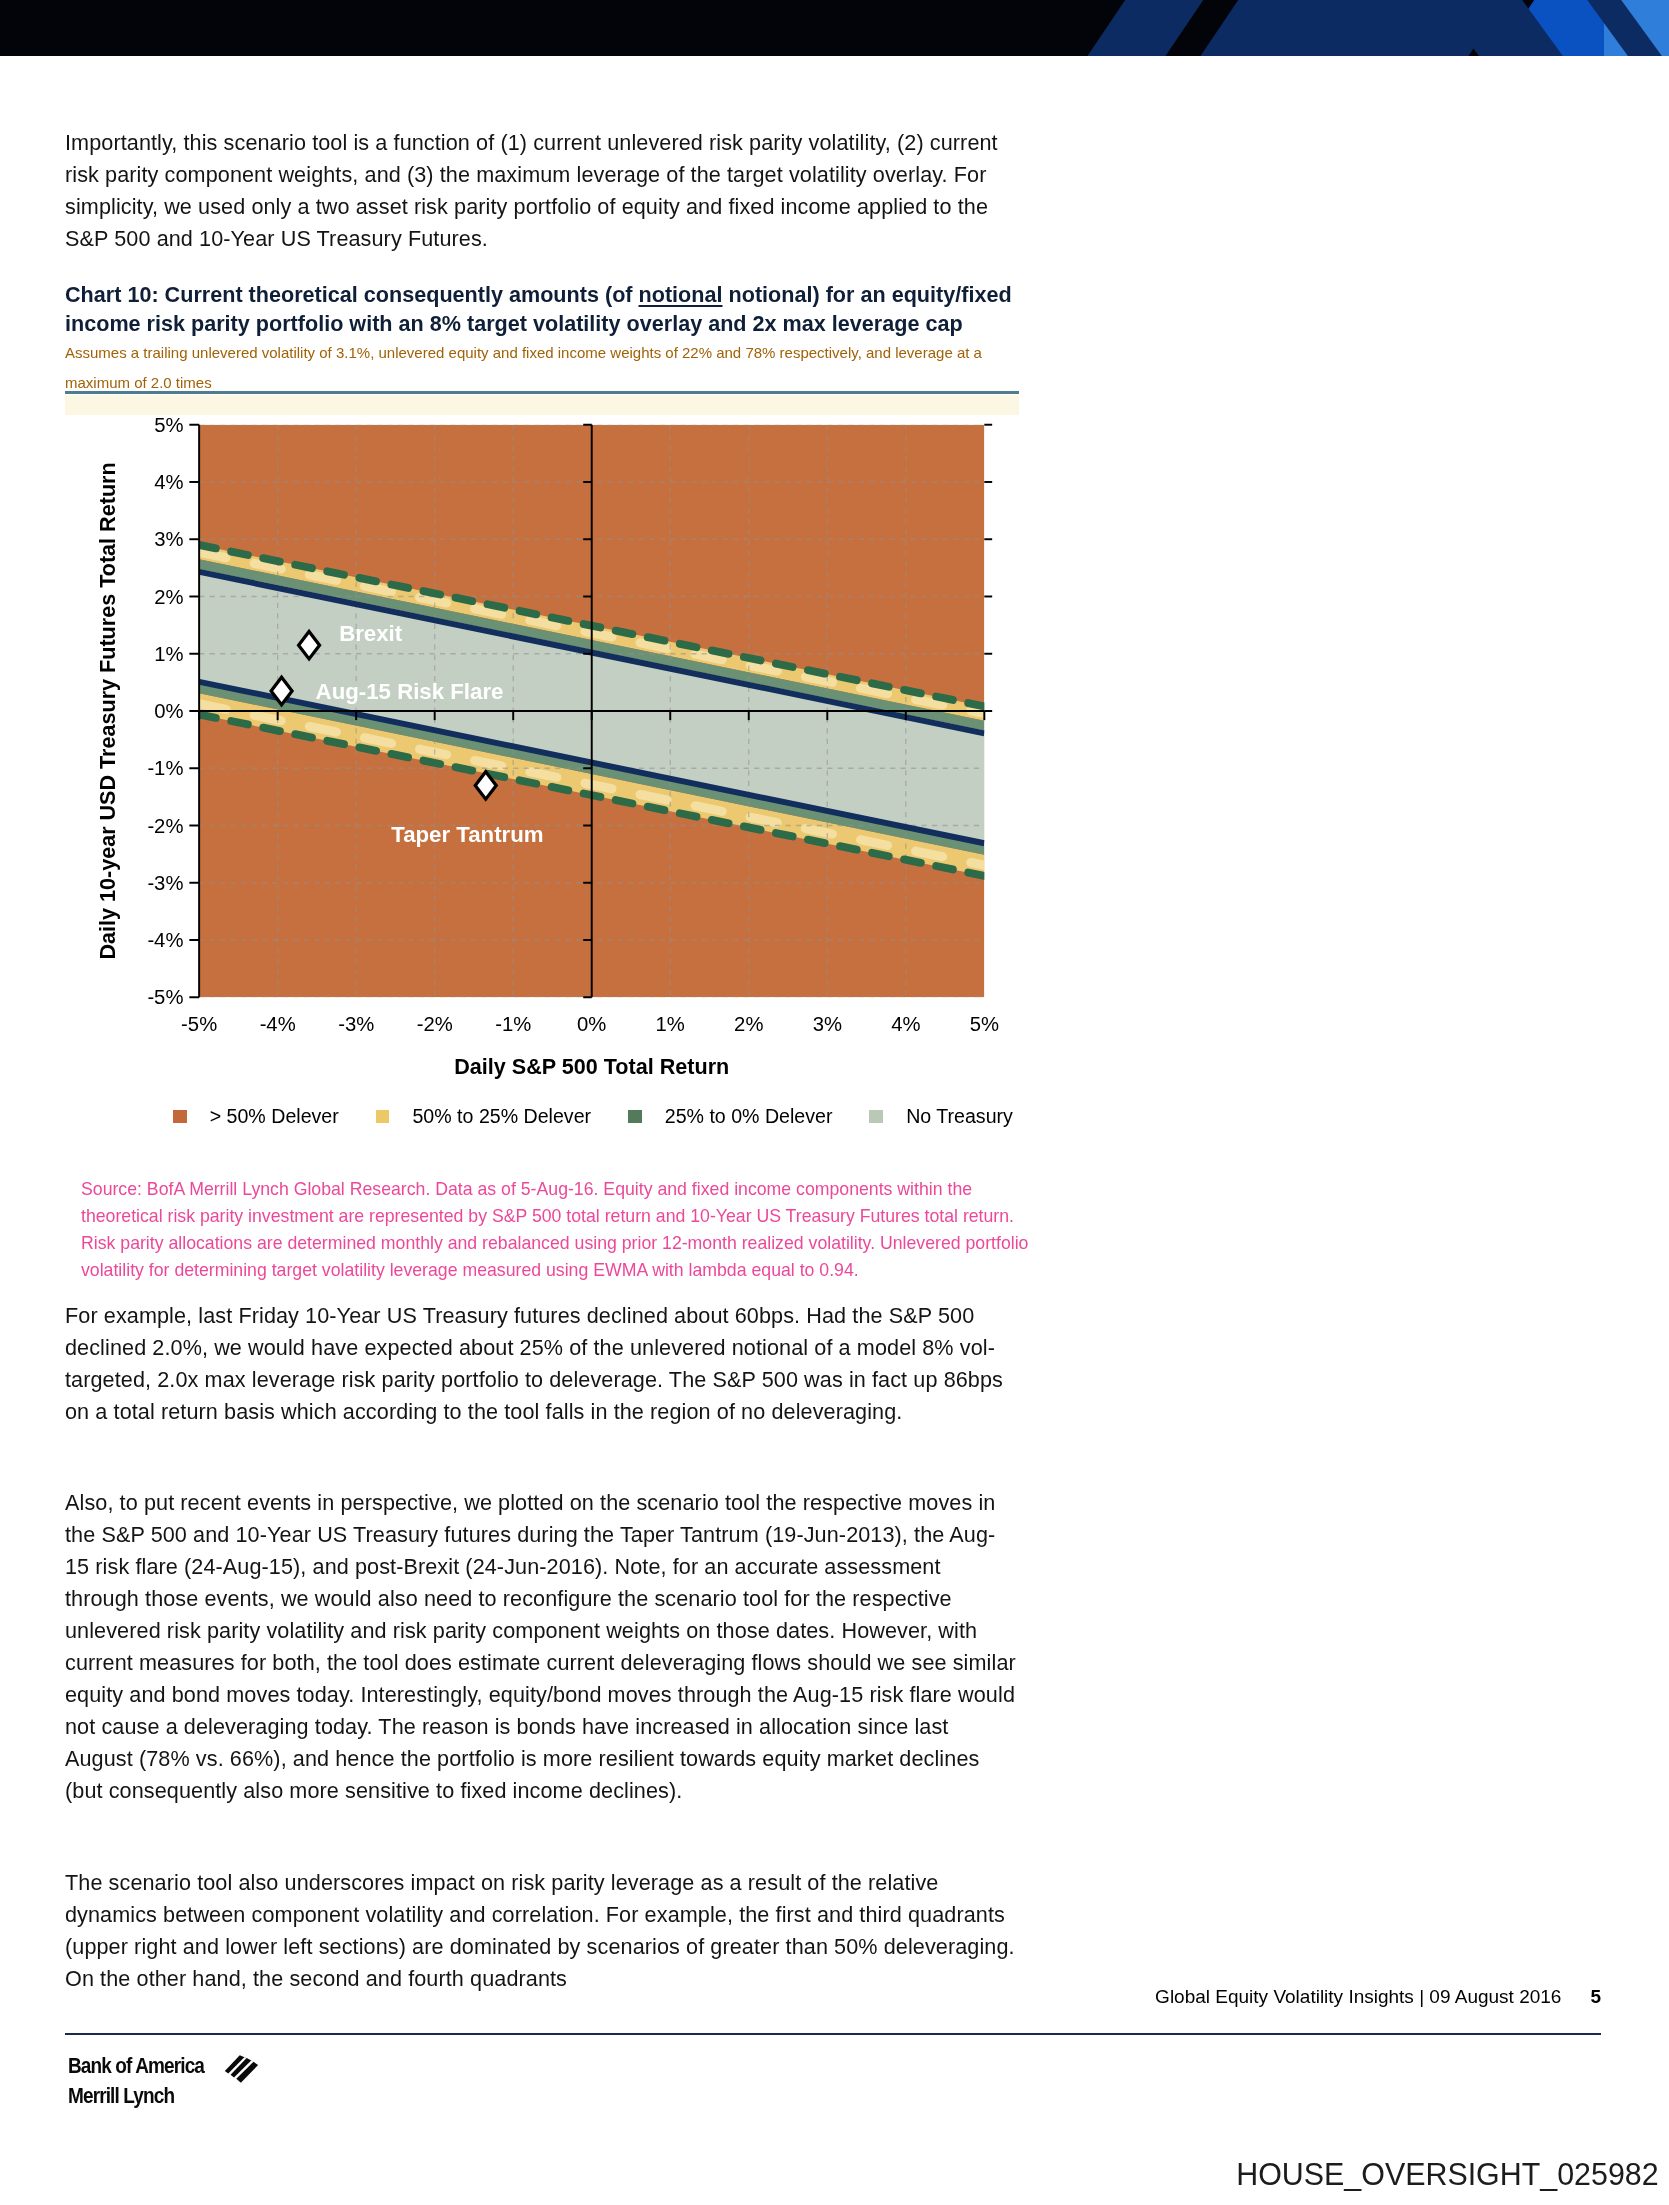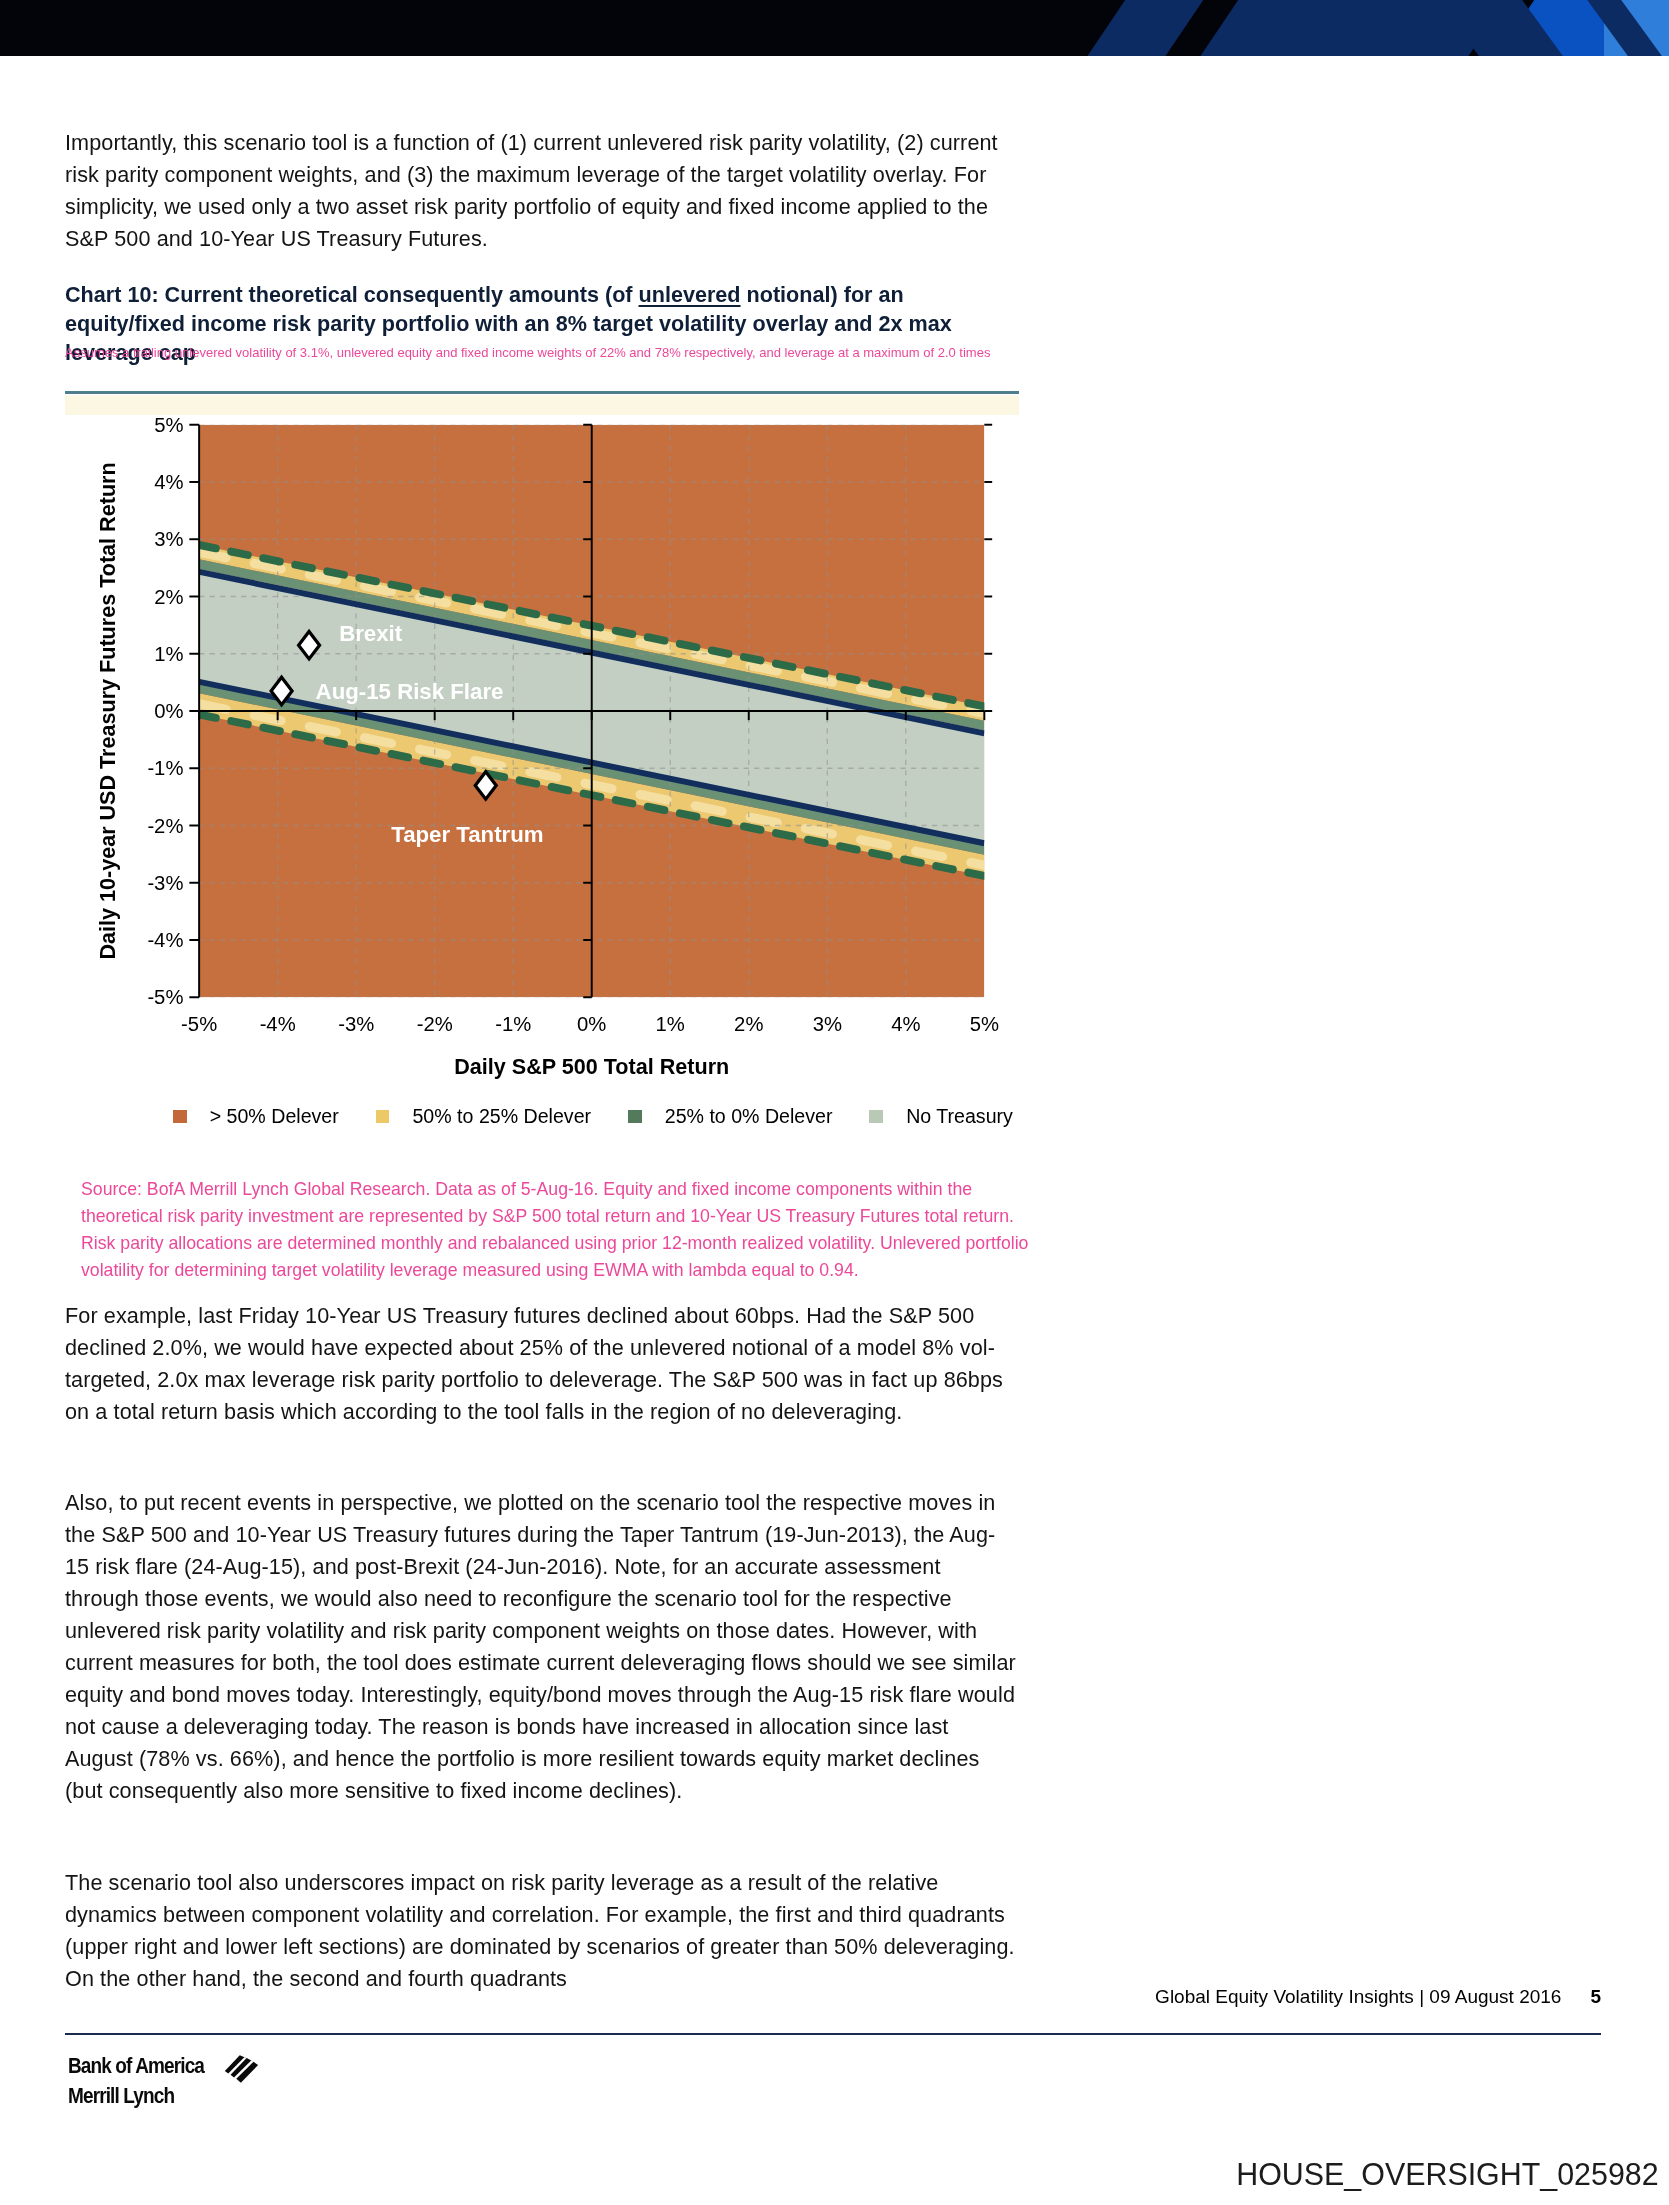--- a/index.html
+++ b/index.html
@@ -15,21 +15,21 @@
   .s-navy-a{left:11.8px;width:383px;background:#0d2b63;transform:skewX(-34deg);}
   .s-black-a{left:90px;width:35px;background:#02040a;transform:skewX(-34deg);}
   .s-navy-b{left:367px;width:84px;background:#0d2b63;transform:skewX(36deg);}
   .s-black-b{left:393px;width:27.5px;background:#02040a;transform:skewX(-34deg);}
   .s-navy-c{left:516px;width:34px;background:#0d2b63;transform:skewX(36deg);}
   
   .col{left:65px;width:954px;}
   .para{font-size:21.6px;line-height:32px;color:#141414;letter-spacing:0.1px;}
   .chart-title{font-size:21.6px;line-height:29px;font-weight:bold;color:#0f1f38;}
   .chart-title .und{text-decoration:underline;text-underline-offset:3.3px;}
-  .chart-sub{font-size:13px;line-height:29.5px;color:#ec4899;}
+  .chart-sub{font-size:15px;line-height:29.5px;color:#a16207;}
   .rule-steel{height:2.6px;background:#4e7d8e;}
   .source-note{font-size:17.7px;line-height:27px;color:#ec4899;margin-left:16px;}
   
   svg text{font-family:"Liberation Sans", sans-serif;}
   .legend-row{display:flex;align-items:center;gap:37px;}
   .legend-item{display:flex;align-items:center;gap:23px;}
   .legend-swatch{width:13.7px;height:13.7px;display:inline-block;}
   .legend-label{font-size:19.6px;color:#000;}
   
   .footer-rule{height:2px;background:#1a2a4c;}
@@ -52,21 +52,21 @@
     <div class="shape s-black-a"></div>
     <div class="shape s-black-b"></div>
     <div class="shape s-navy-b"></div>
     <div class="shape s-navy-c"></div>
   </div>
 </div>
 
 <div class="abs col para" style="top:127px;">Importantly, this scenario tool is a function of (1) current unlevered risk parity volatility, (2) current risk parity component weights, and (3) the maximum leverage of the target volatility overlay.  For simplicity, we used only a two asset risk parity portfolio of equity and fixed income applied to the S&amp;P 500 and 10-Year US Treasury Futures.</div>
 
 <div class="abs col chart-title" style="top:280px;">
-  <span>Chart 10: Current theoretical consequently amounts (of </span><span class="und">unlevered</span><span> notional) for an equity/fixed income risk parity portfolio with an 8% target volatility overlay and 2x max leverage cap</span>
+  <span>Chart 10: Current theoretical consequently amounts (of </span><span class="und">notional</span><span> notional) for an equity/fixed income risk parity portfolio with an 8% target volatility overlay and 2x max leverage cap</span>
 </div>
 <div class="abs col chart-sub" style="top:338px;">Assumes a trailing unlevered volatility of 3.1%, unlevered equity and fixed income weights of 22% and 78% respectively, and leverage at a maximum of 2.0 times</div>
 <div class="abs col rule-steel" style="top:391px;"></div>
 
 <svg class="abs" style="left:65px;top:395px;" width="954" height="702" viewBox="0 0 1458 1072">
     <defs>
       <clipPath id="plotclip">
         <rect x="205" y="45" width="1200" height="875"></rect>
       </clipPath>
     </defs>

